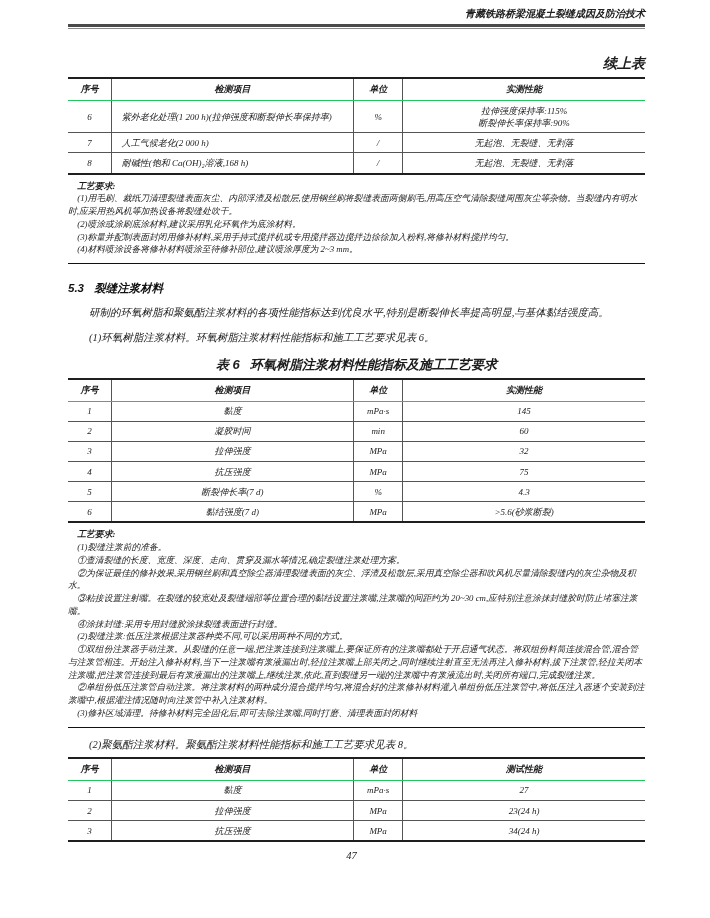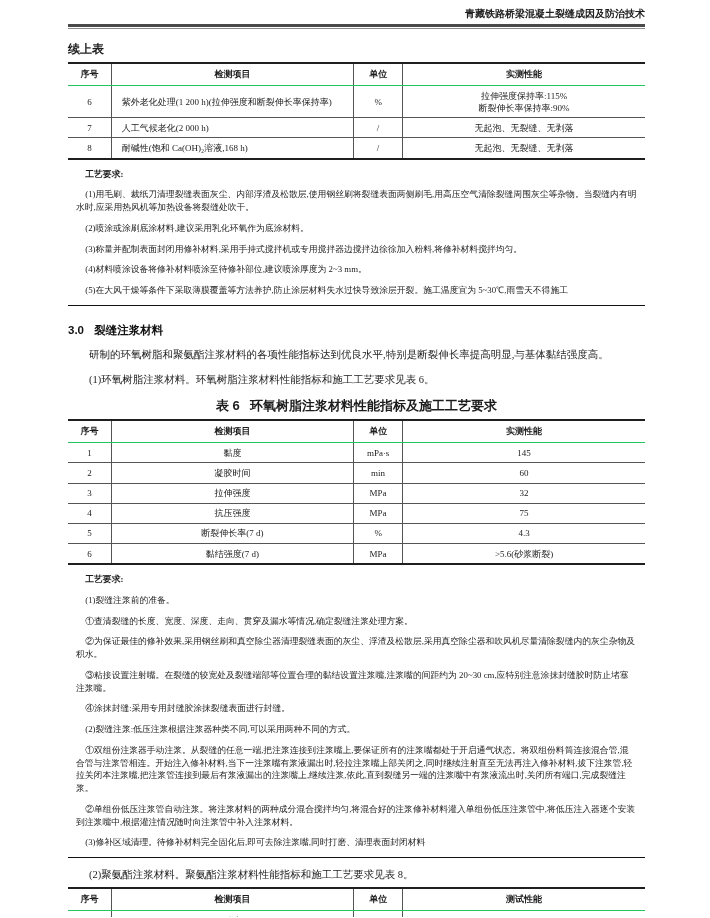--- a/index.html
+++ b/index.html
@@ -5,41 +5,43 @@
   html,body{margin:0;padding:0;background:#ffffff;}
   .page{
     position:relative;
     width:710px;height:917px;
     background:#ffffff;
     box-sizing:border-box;
     padding:8px 65px 0 68px;
     font-family:"Liberation Serif", serif;
     color:#1c1c1c;
     overflow:hidden;
+    font-style:italic;
   }
   
   .doc-title{
     text-align:right;
     font-family:"Liberation Sans", sans-serif;
     font-weight:bold;
     font-size:10px;
     line-height:1.2;
     color:#222;
   }
   .head-rule{
     margin-top:4px;
     border-top:3px solid #4a4a4a;
     border-bottom:1px solid #8a8a8a;
     height:1px;
   }
   .continued{
-    margin-top:12px;
-    font-family:"Liberation Sans", sans-serif;
-    font-weight:bold;
-    font-size:12px;
+    margin-top:26px;
+    text-align:right;
+    font-family:"Liberation Sans", sans-serif;
+    font-weight:bold;
+    font-size:14px;
   }
   
   table.data{
     width:100%;
     border-collapse:collapse;
     margin-top:4px;
     border-top:2px solid #1f1f1f;
     border-bottom:2px solid #1f1f1f;
     font-size:9px;
   }
@@ -65,21 +67,21 @@
   table.data th:nth-child(2),table.data td:nth-child(2){width:42%;}
   table.data th:nth-child(3),table.data td:nth-child(3){width:8.5%;}
   table.data th:nth-child(4),table.data td:nth-child(4){width:42%;}
   table.tbl-items td:nth-child(2){text-align:left;padding-left:10px;}
   
   .note-block{
     margin-top:5px;
     font-size:8.8px;
     line-height:1.45;
   }
-  .note-block p{margin:8px;text-indent:1.05em;}
+  .note-block p{margin:0;text-indent:1.05em;}
   .note-title{font-weight:bold;}
   .divider{
     border:none;
     border-top:1.5px solid #111;
     margin:7px 0 0 0;
   }
   
   .section-heading{
     margin-top:17px;
     font-family:"Liberation Sans", sans-serif;
@@ -151,28 +153,27 @@
       </tbody>
     </table>
 
   <div class="note-block">
     <p class="note-title">工艺要求:</p>
     <div>
         <p class="note-line">(1)用毛刷、裁纸刀清理裂缝表面灰尘、内部浮渣及松散层,使用钢丝刷将裂缝表面两侧刷毛,用高压空气清除裂缝周围灰尘等杂物。当裂缝内有明水时,应采用热风机等加热设备将裂缝处吹干。</p>
         <p class="note-line">(2)喷涂或涂刷底涂材料,建议采用乳化环氧作为底涂材料。</p>
         <p class="note-line">(3)称量并配制表面封闭用修补材料,采用手持式搅拌机或专用搅拌器边搅拌边徐徐加入粉料,将修补材料搅拌均匀。</p>
         <p class="note-line">(4)材料喷涂设备将修补材料喷涂至待修补部位,建议喷涂厚度为 2~3 mm。</p>
-        <p class="note-line">(5)在大风干燥等条件下采取薄膜覆盖等方法养护,防止涂层材料失水过快导致涂层开裂。施工温度宜为 5~30℃,雨雪天不得施工</p>
       </div>
   </div>
 
   <hr class="divider">
 
   <div class="section-heading">
-    <span class="sec-no">3.0</span><span>裂缝注浆材料</span>
+    <span class="sec-no">5.3</span><span>裂缝注浆材料</span>
   </div>
 
   <p class="para">研制的环氧树脂和聚氨酯注浆材料的各项性能指标达到优良水平,特别是断裂伸长率提高明显,与基体黏结强度高。</p>
   <p class="para">(1)环氧树脂注浆材料。环氧树脂注浆材料性能指标和施工工艺要求见表 6。</p>
 
   <div class="table-caption">
     <span class="cap-no">表 6</span><span>环氧树脂注浆材料性能指标及施工工艺要求</span>
   </div>
   <table class="data">
       <thead>

